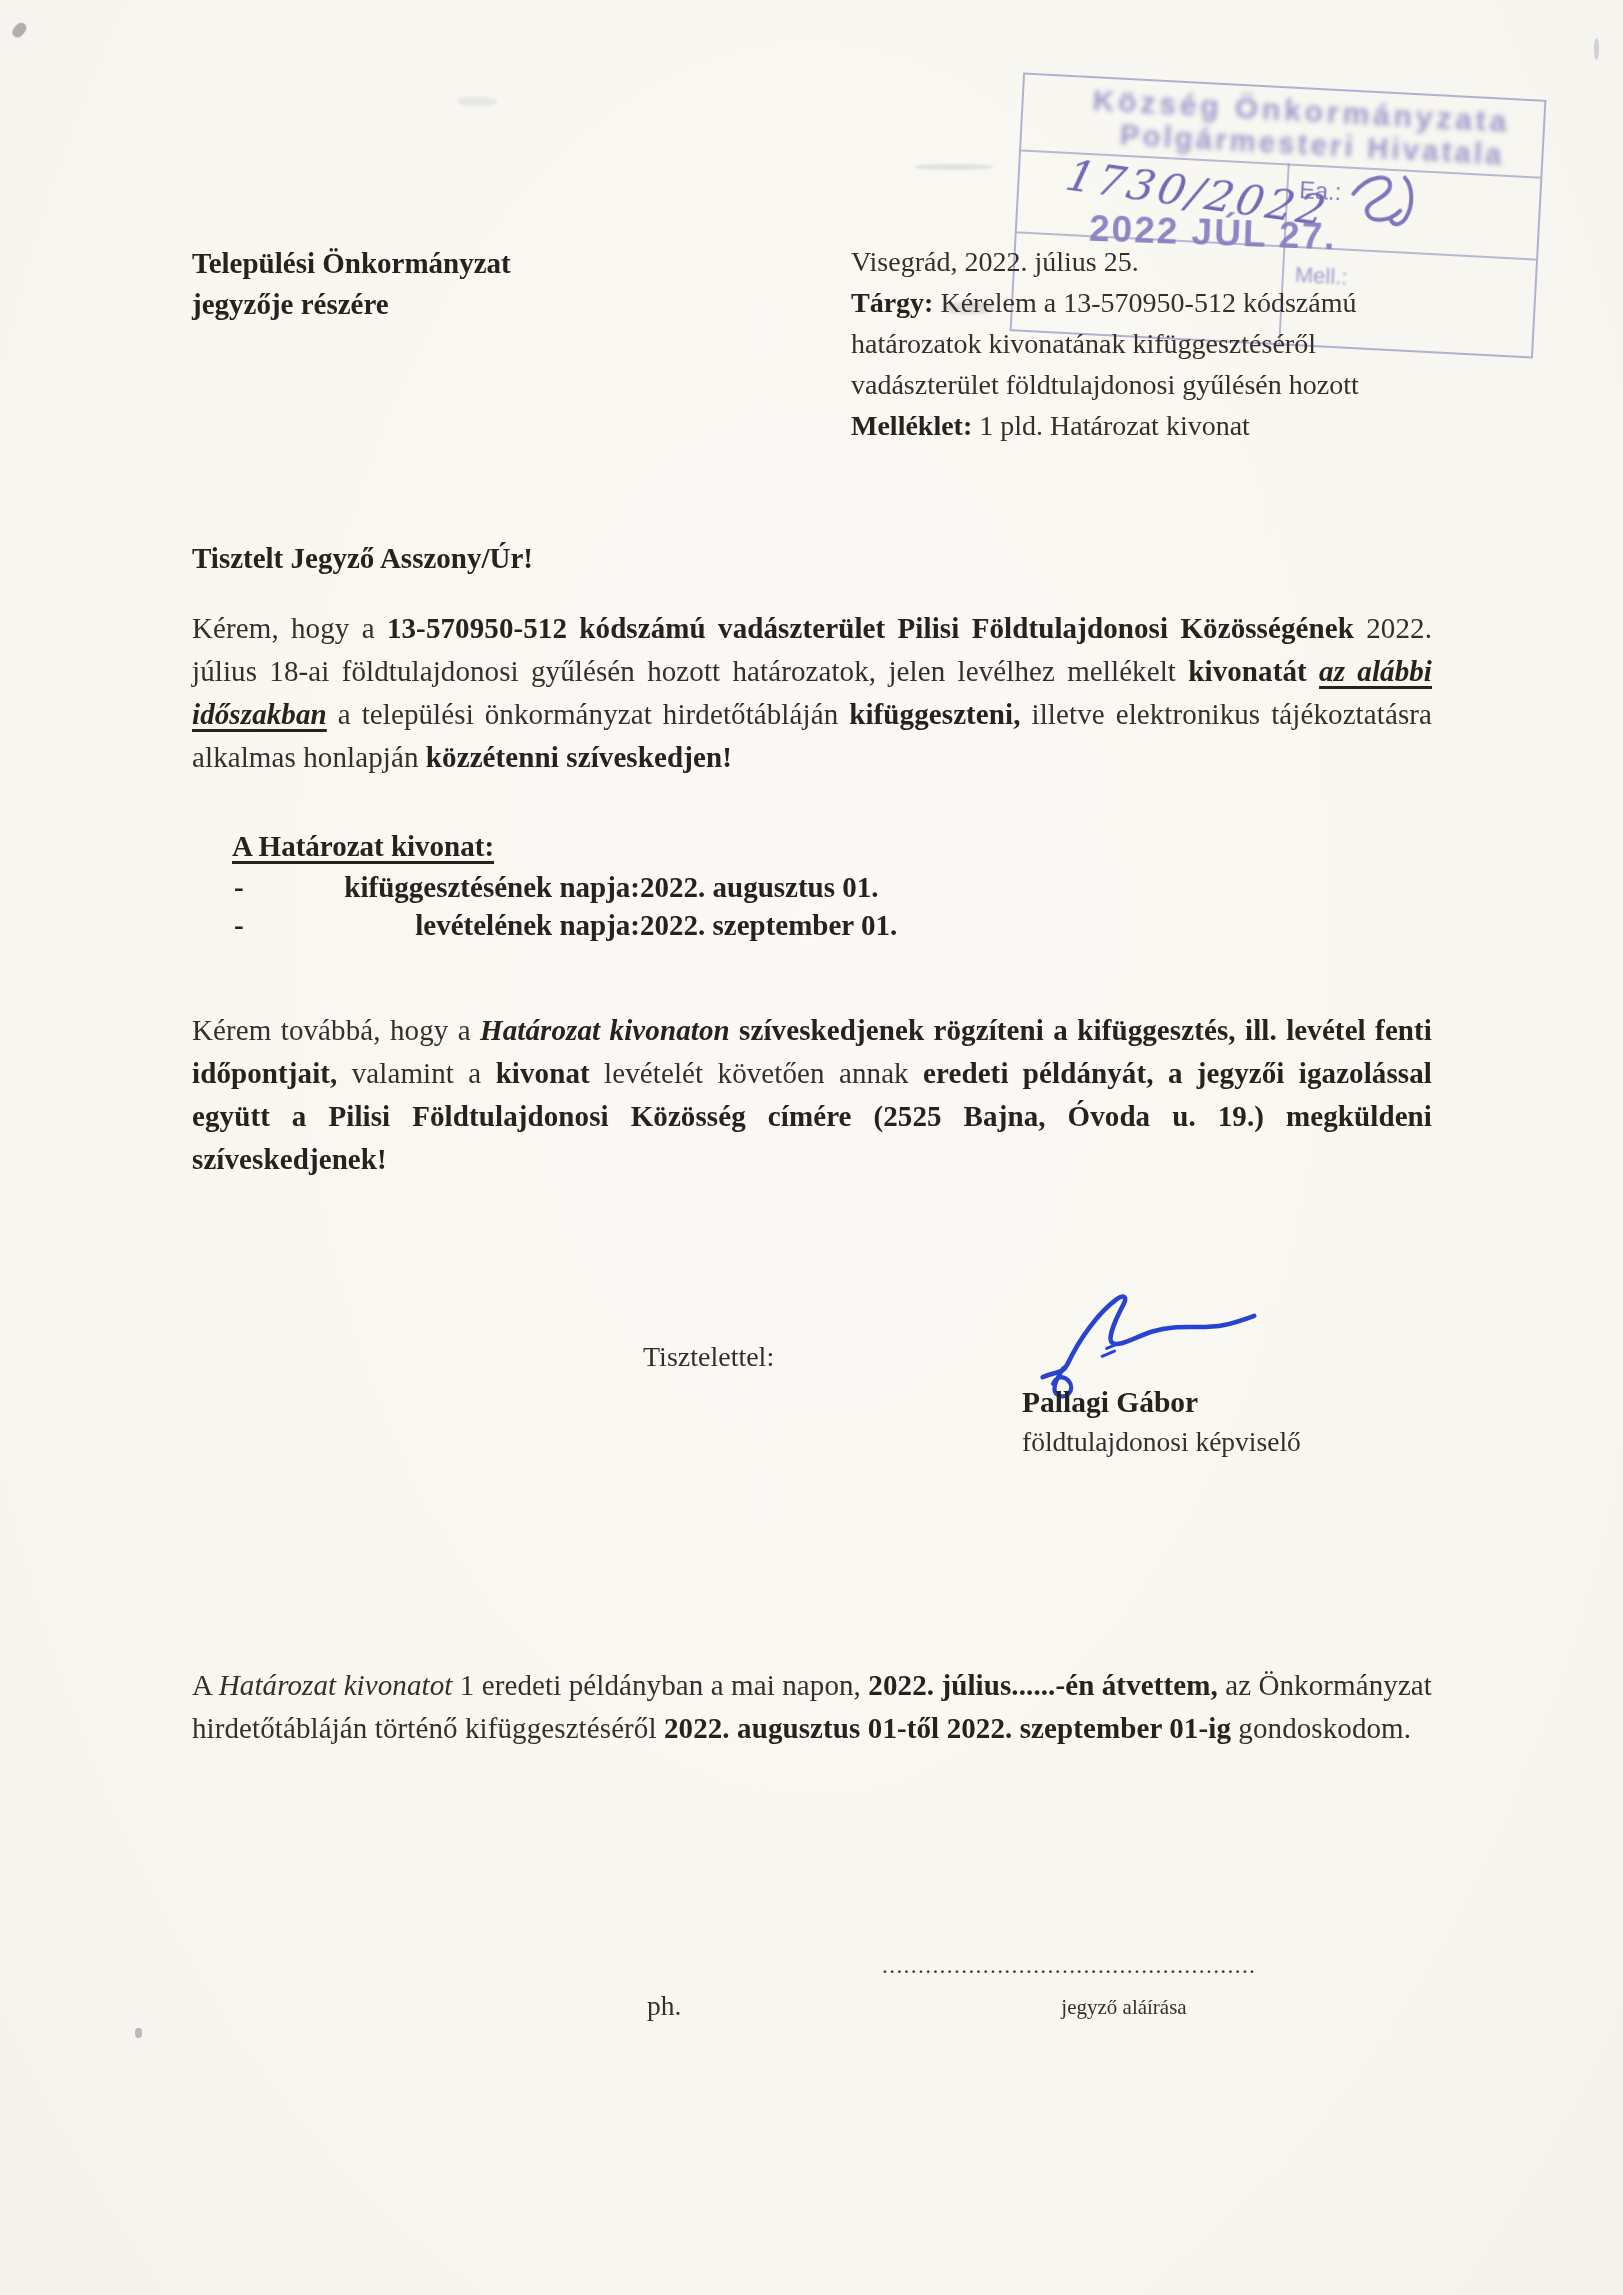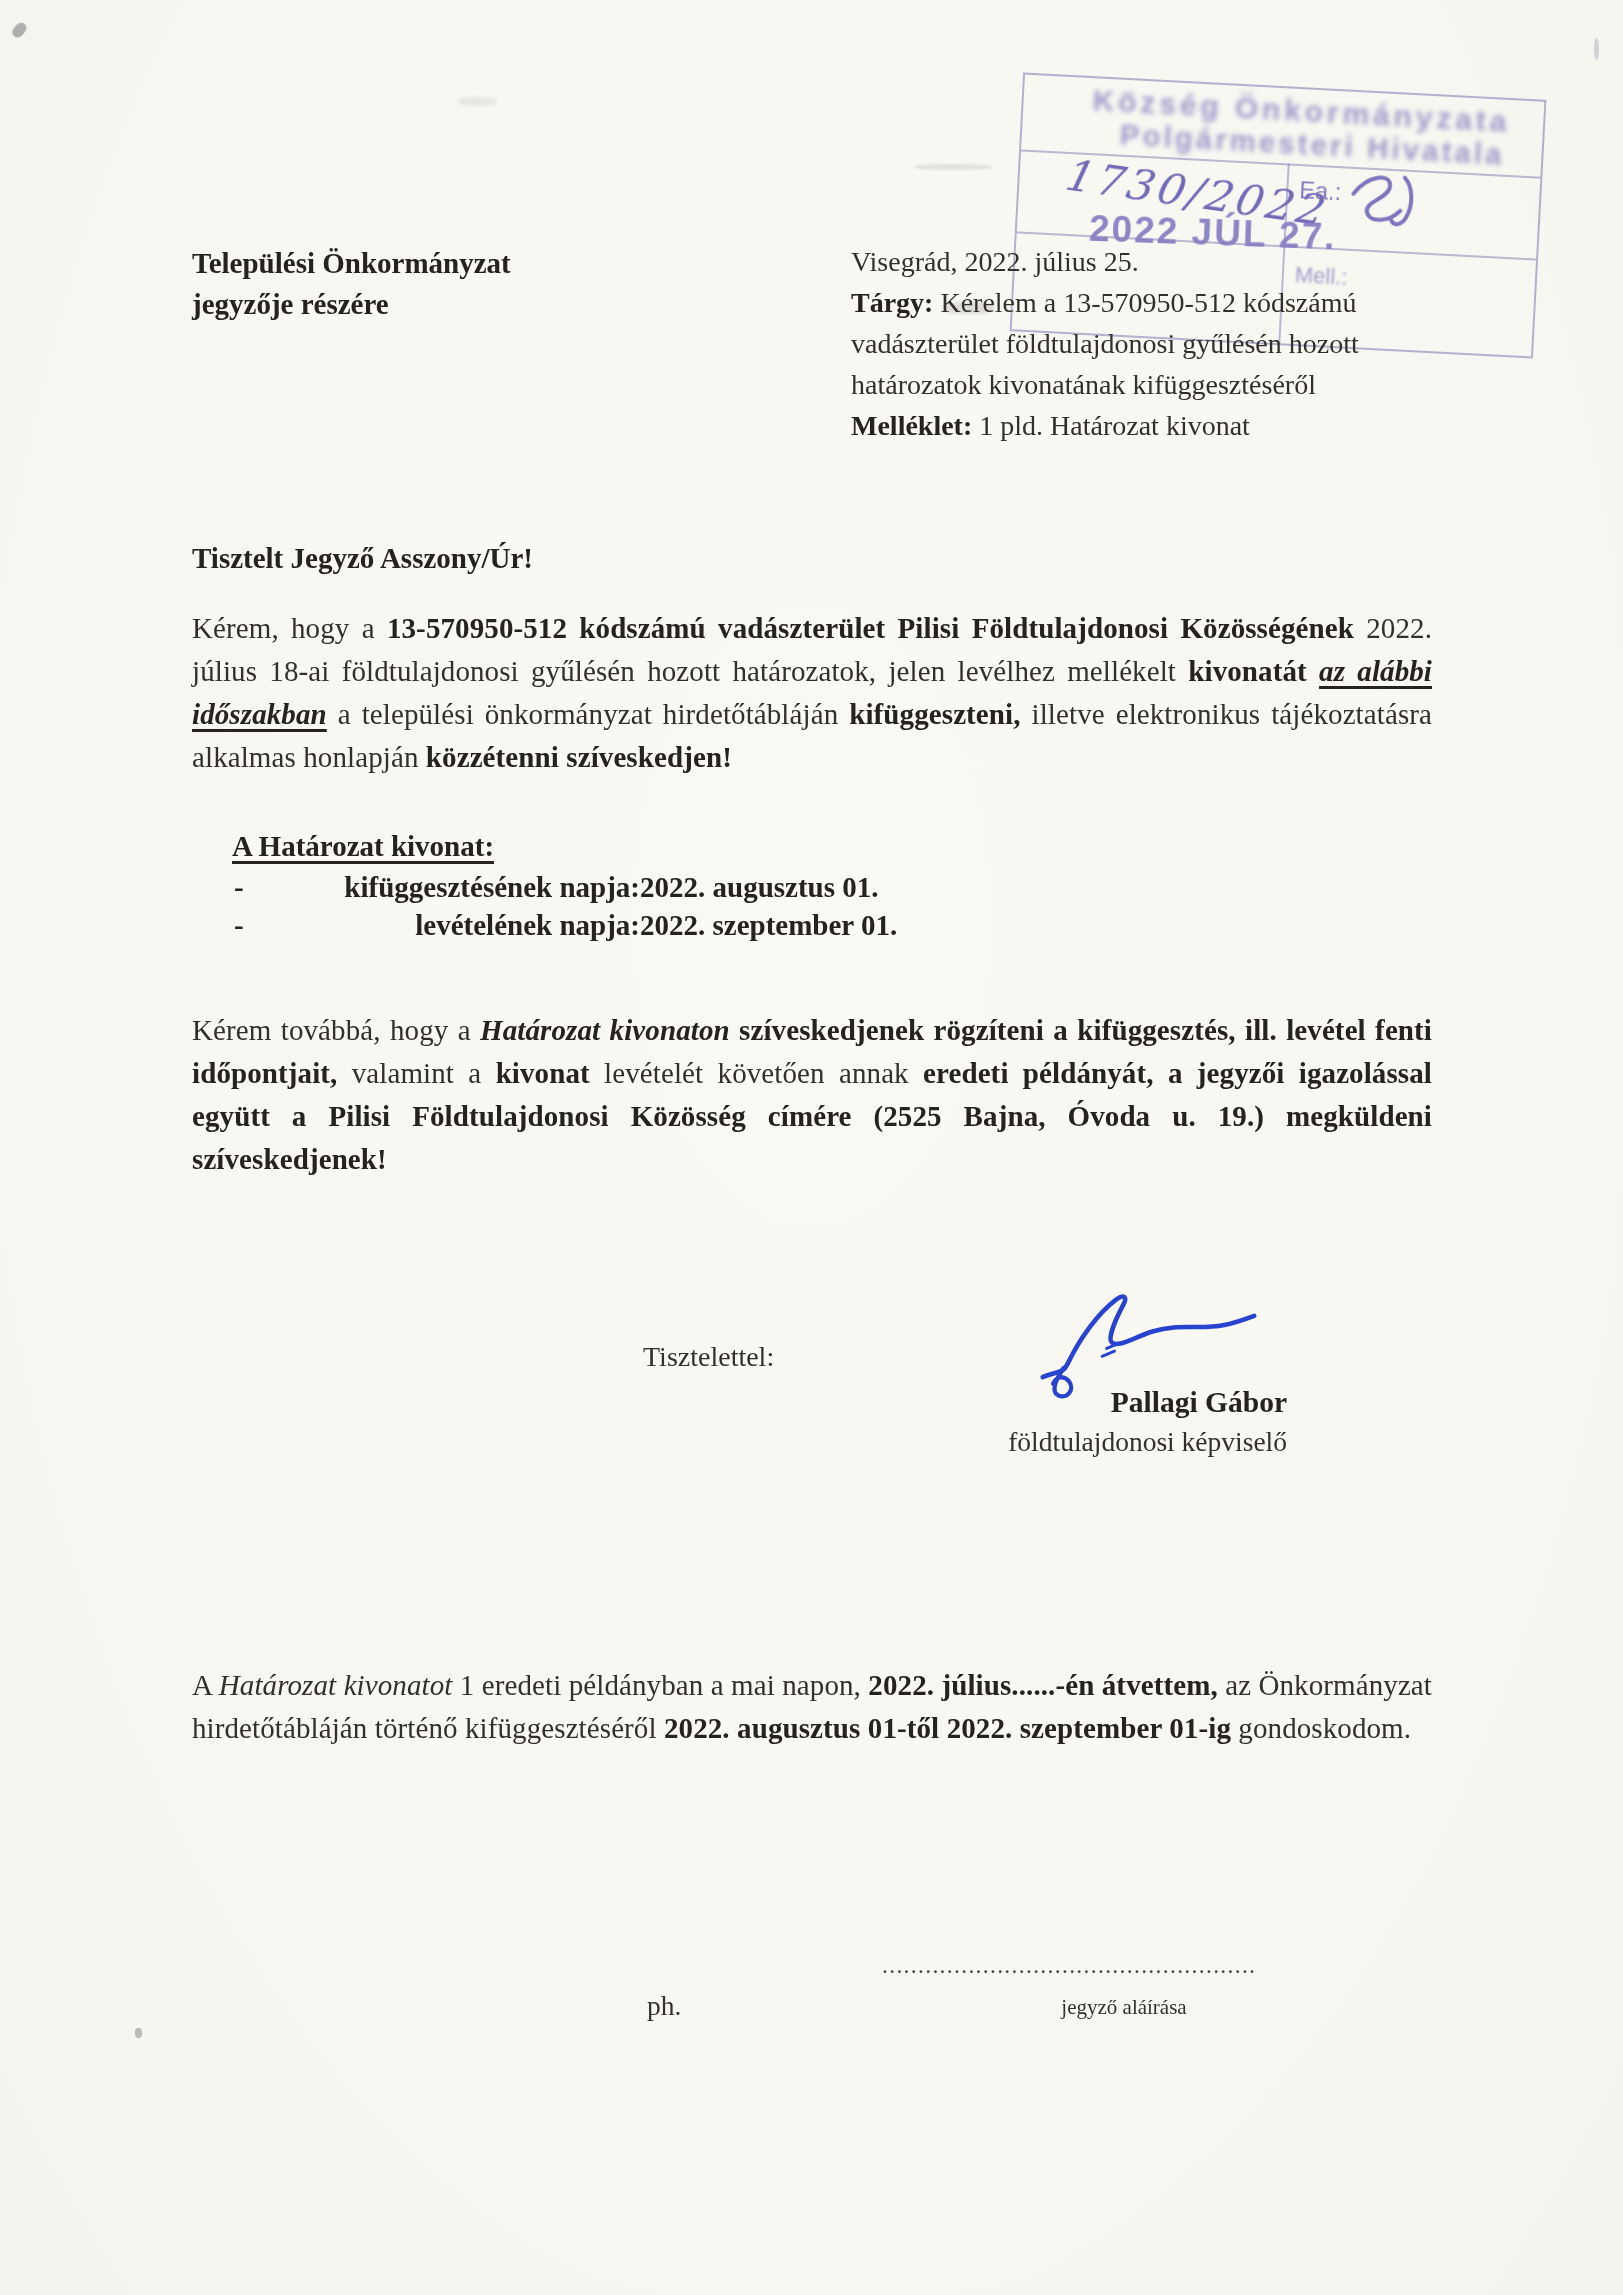--- a/index.html
+++ b/index.html
@@ -28,21 +28,21 @@
   .info{left:851px;top:241px;width:592px;font-size:28px;line-height:41px;filter:blur(0.2px);}
   .salutation{left:192px;top:542px;font-size:29px;filter:blur(0.2px);}
   .p1{left:192px;top:607px;width:1240px;}
   .heading{left:192px;top:830px;font-size:29px;filter:blur(0.2px);margin-left:40px;}
   .list{left:234px;top:868px;font-size:29px;line-height:38px;filter:blur(0.2px);}
   .list .row{display:flex;}
   .list .dash{width:41px;}
   .list .lbl{width:365px;text-align:right;}
   .p2{left:192px;top:1009px;width:1240px;}
   .salute{left:643px;top:1341px;font-size:28px;filter:blur(0.2px);}
-  .signer{left:920px;top:1386px;width:367px;text-align:right;filter:blur(0.2px);}
+  .signer{left:1022px;top:1386px;width:367px;text-align:left;filter:blur(0.2px);}
   .signer .name{font-size:29.5px;margin-bottom:6.5px;}
   .signer .title{font-size:27.5px;}
   .p3{left:192px;top:1664px;width:1240px;}
   .ph{left:647px;top:1990px;font-size:27.5px;filter:blur(0.2px);}
   .dots{left:882px;top:1952px;width:484px;font-size:23.6px;letter-spacing:1.3px;color:#3a3833;white-space:nowrap;overflow:hidden;filter:blur(0.2px);}
   .sigcaption{left:882px;top:1995px;width:484px;text-align:center;font-size:21px;filter:blur(0.2px);}
   
   .stamp{
     left:1016px;top:86px;width:520px;height:255px;
     transform:rotate(3deg);
@@ -114,22 +114,22 @@
   <div class="abs datestamp">2022 JÚL 27.</div>
 
   <div class="abs addressee">
     <div class="line b">Települési Önkormányzat</div>
     <div class="line b">jegyzője részére</div>
   </div>
 
   <div class="abs info">
     <div class="line">Visegrád, 2022. július 25.</div>
     <div class="line"><span class="b">Tárgy:</span> <span>Kérelem a 13-570950-512 kódszámú</span></div>
+    <div class="line">határozatok kivonatának kifüggesztéséről</div>
     <div class="line">vadászterület földtulajdonosi gyűlésén hozott</div>
-    <div class="line">határozatok kivonatának kifüggesztéséről</div>
     <div class="line"><span class="b">Melléklet:</span> <span>1 pld. Határozat kivonat</span></div>
   </div>
 
   <div class="abs salutation b">Tisztelt Jegyző Asszony/Úr!</div>
 
   <p class="abs para p1"><span>Kérem, hogy a </span><span class="b">13-570950-512 kódszámú vadászterület Pilisi Földtulajdonosi Közösségének</span><span> 2022. július 18-ai földtulajdonosi gyűlésén hozott határozatok, jelen levélhez mellékelt </span><span class="b">kivonatát</span><span> </span><span class="b i u">az alábbi időszakban</span><span> a települési önkormányzat hirdetőtábláján </span><span class="b">kifüggeszteni,</span><span> illetve elektronikus tájékoztatásra alkalmas honlapján </span><span class="b">közzétenni szíveskedjen!</span></p>
 
   <div class="abs heading b u">A Határozat kivonat:</div>
   <div class="abs list">
     <div class="row">

